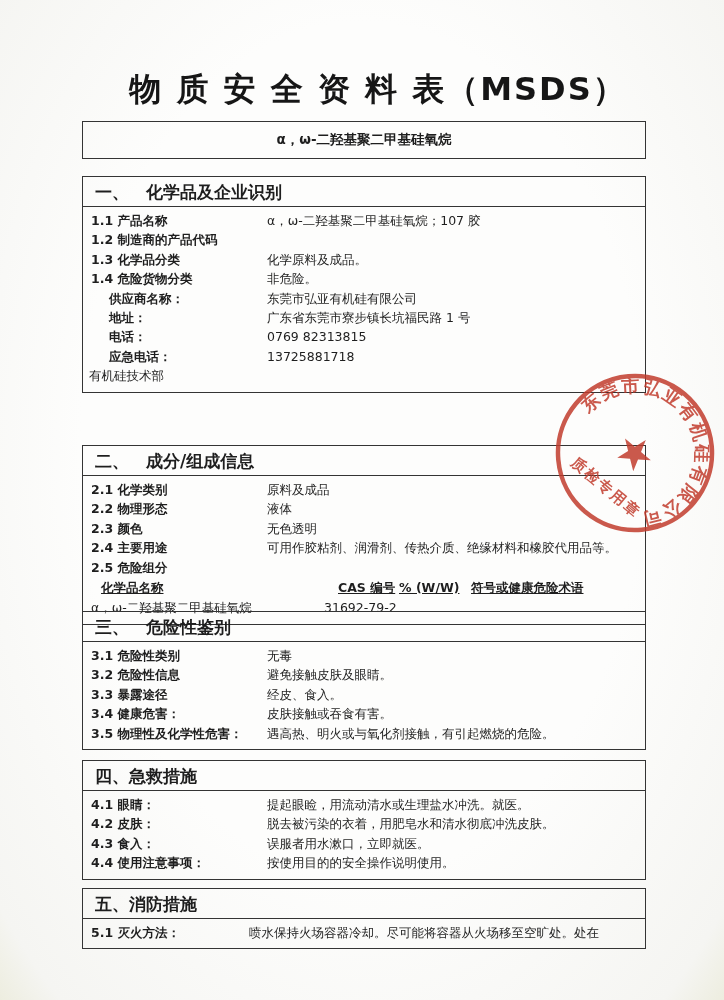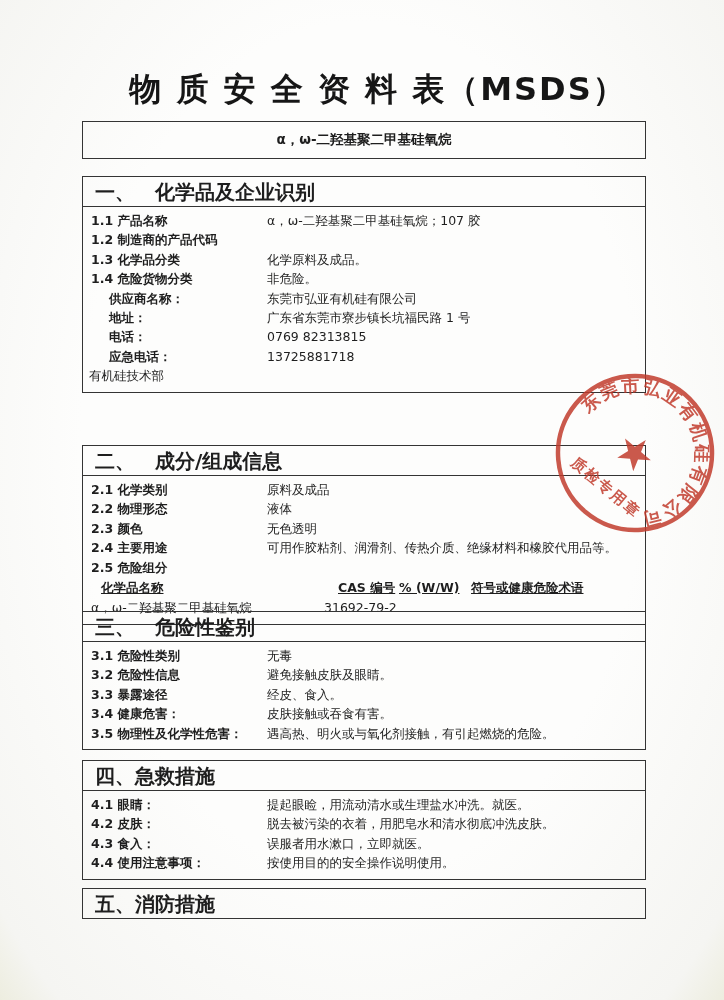--- a/index.html
+++ b/index.html
@@ -32,21 +32,21 @@
   }
   .section { position: absolute; left: 82px; width: 564px; }
   .s1 { top: 176px; }
   .s2 { top: 445px; }
   .s3 { top: 611px; }
   .s4 { top: 760px; }
   .s5 { top: 888px; border-radius: 14px; }
   .sec-head {
     border: 1.8px solid #343434;
     padding: 6px 10px 5px 12px;
-    font-size: 20px; font-weight: 700;
+    font-size: 17px; font-weight: 700;
     line-height: 18px;
   }
   .sec-body {
     border: 1.8px solid #343434;
     border-top: none;
     padding: 4px 8px 6px 6px;
     font-size: 12.5px;
   }
   .row { display: flex; line-height: 19.4px; }
   .row .lbl { flex: 0 0 178px; font-weight: 700; padding-left: 2px; }
@@ -213,20 +213,26 @@
       </div>
       <div class="row">
         <span class="lbl">4.4 使用注意事项：</span>
         <span class="val">按使用目的的安全操作说明使用。</span>
       </div>
     </div>
   </section>
 
   <section class="section s5">
     <div class="sec-head">五、消防措施</div>
+    <div class="sec-body">
+      <div class="row">
+        <span class="lbl">5.1 灭火方法：</span>
+        <span class="val">喷水保持火场容器冷却。尽可能将容器从火场移至空旷处。处在</span>
+      </div>
+    </div>
   </section>
 
   <svg class="stamp" width="178" height="178" viewBox="0 0 178 178">
     <g transform="rotate(40 89 89)">
       <circle class="stamp-ring" cx="89" cy="89" r="77"></circle>
       <path id="ring-path" d="M 28,89 A 61,61 0 1 1 150,89 A 61,61 0 1 1 28,89" fill="none"></path>
       <text class="stamp-arc-text">
         <textPath href="#ring-path">东莞市弘亚有机硅有限公司</textPath>
       </text>
       <text class="stamp-star" x="89" y="104">★</text>

